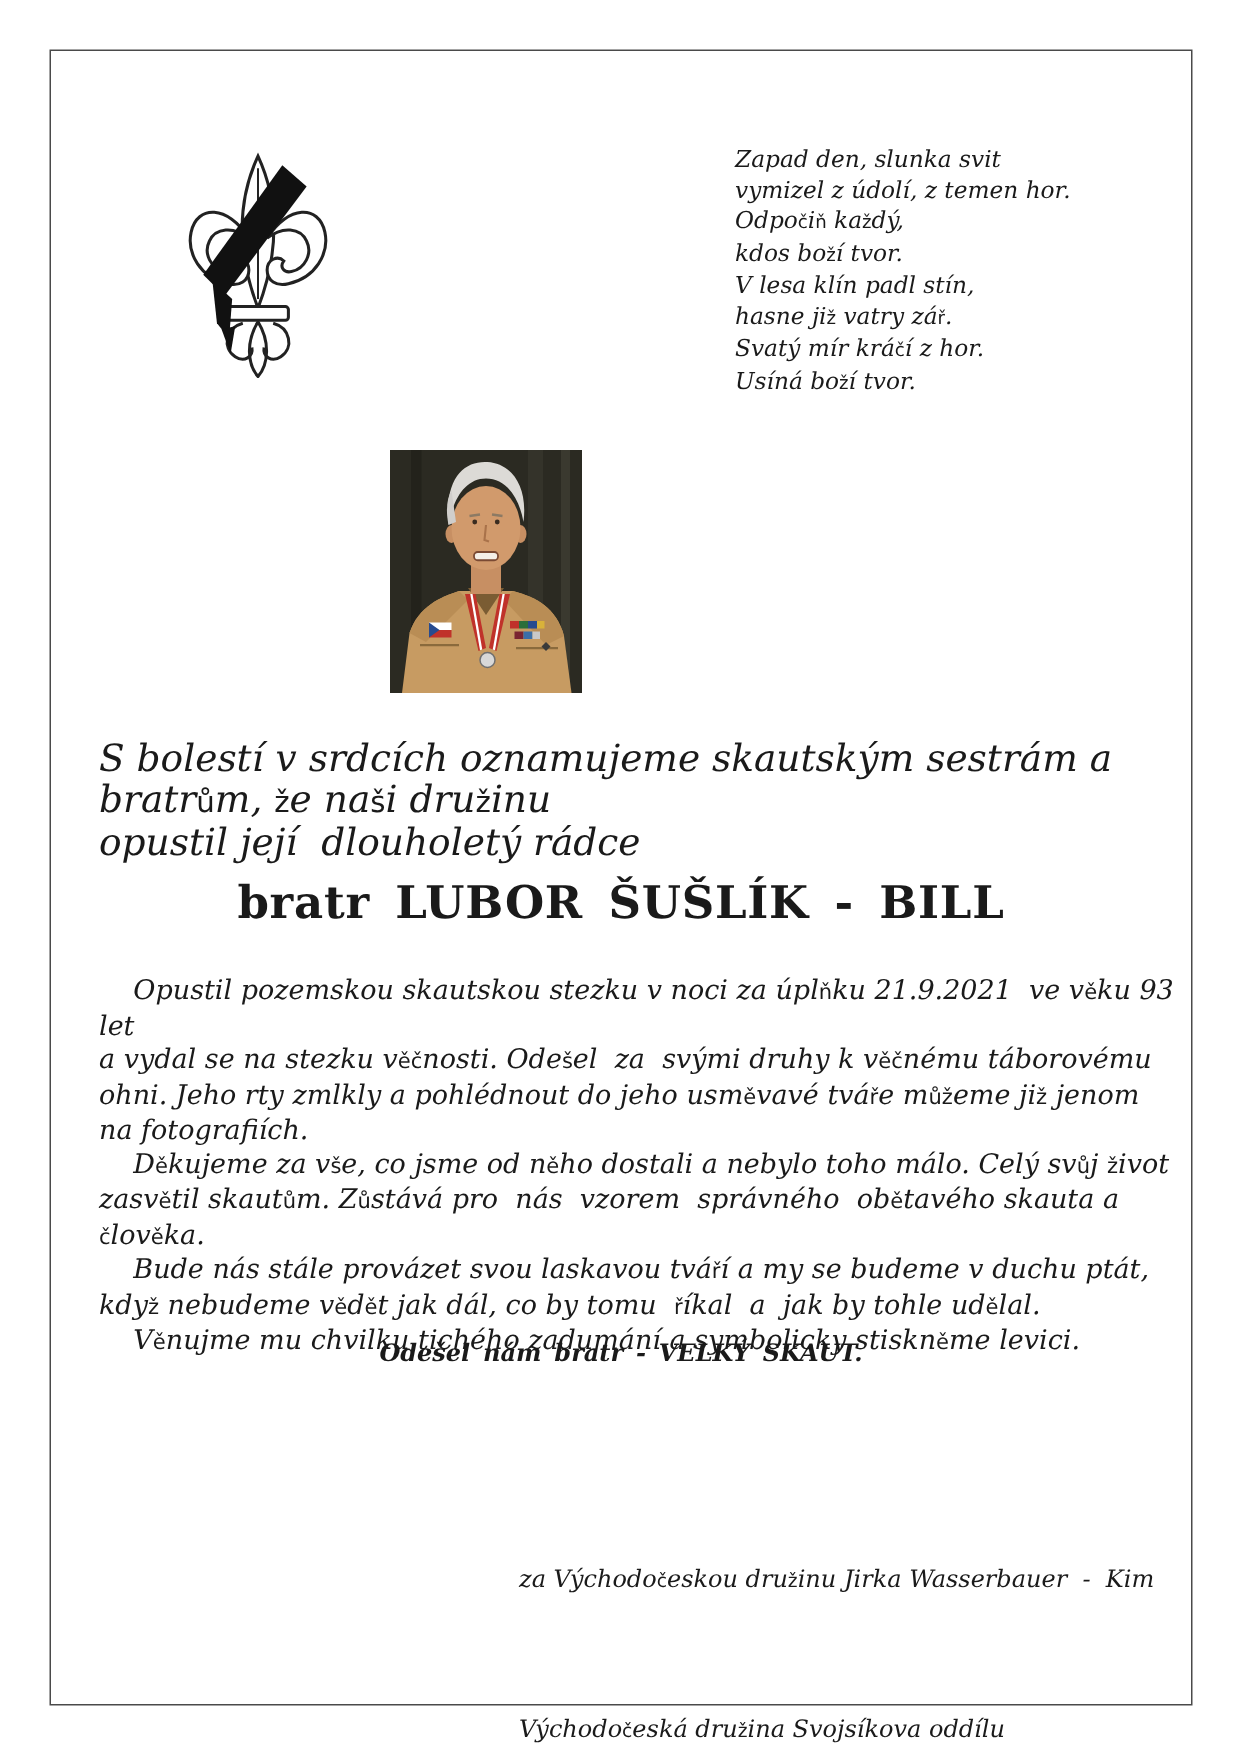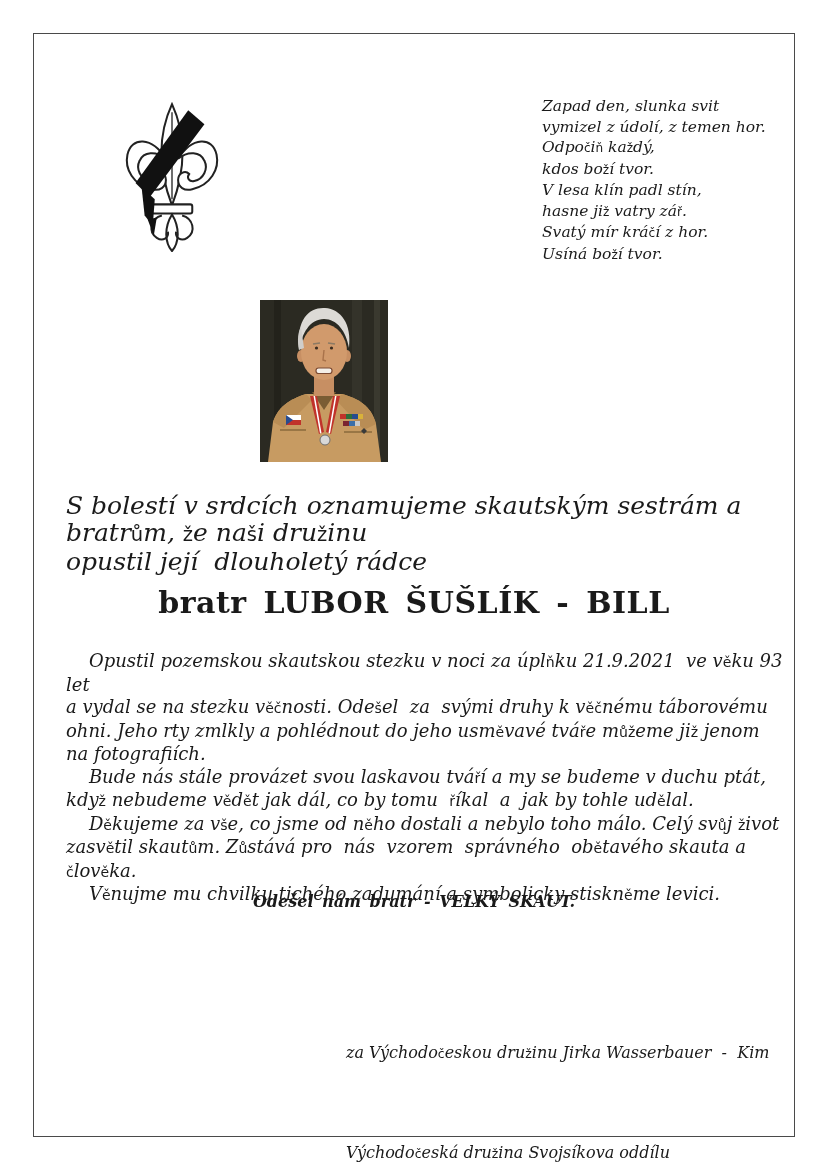--- a/index.html
+++ b/index.html
@@ -2,21 +2,21 @@
 <html><head>
 <meta charset="utf-8">
 <style>
   html,body{margin:0;padding:0;background:#ffffff;}
   body{width:826px;height:1169px;position:relative;font-family:"DejaVu Serif",serif;color:#1a1a1a;}
   .sheet{position:absolute;left:0;top:0;width:826px;height:1169px;background:#fff;}
   .frame{position:absolute;left:33px;top:33px;width:760px;height:1102px;border:1.5px solid #4a4a4a;}
   .script{font-style:italic;white-space:pre-wrap;}
   .fb{font-family:"DejaVu Sans",sans-serif;font-style:normal;font-size:0.78em;}
   .logo{position:absolute;left:88px;top:66px;width:100px;height:152px;}
-  .poem{position:absolute;left:508px;top:62px;font-size:15.5px;line-height:20.5px;}
+  .poem{position:absolute;left:456px;top:62px;font-size:15.5px;line-height:20.5px;}
   .photo{position:absolute;left:226px;top:266px;width:128px;height:162px;}
   .announcement{position:absolute;left:32px;top:458px;width:722px;font-size:25px;line-height:27px;}
   .title{position:absolute;left:0;top:551px;width:100%;text-align:center;font-size:30px;
          font-weight:bold;word-spacing:6px;letter-spacing:0.5px;}
   .bodytext{position:absolute;left:32px;top:616px;width:722px;font-size:18px;line-height:22.5px;}
   .bodytext .para{margin:0;}
   .farewell{position:absolute;left:0;top:858px;width:100%;text-align:center;font-size:16px;
             font-weight:bold;font-style:italic;word-spacing:3px;}
   .signatures{position:absolute;left:312px;top:936px;font-size:16px;line-height:33px;}
   .sig-line{white-space:pre;}
@@ -110,25 +110,25 @@
     <div class="announcement script">S bolestí v srdcích oznamujeme skautským sestrám a bratr<span class="fb">ů</span>m, <span class="fb">ž</span>e na<span class="fb">š</span>i dru<span class="fb">ž</span>inu
 opustil její  dlouholetý rádce</div>
 
     <div class="title">bratr  LUBOR  ŠUŠLÍK - BILL</div>
 
     <div class="bodytext">
       <div class="para script">    Opustil pozemskou skautskou stezku v noci za úpl<span class="fb">ň</span>ku 21.9.2021  ve v<span class="fb">ě</span>ku 93 let
 a vydal se na stezku v<span class="fb">ě</span><span class="fb">č</span>nosti. Ode<span class="fb">š</span>el  za  svými druhy k v<span class="fb">ě</span><span class="fb">č</span>nému táborovému
 ohni. Jeho rty zmlkly a pohlédnout do jeho usm<span class="fb">ě</span>vavé tvá<span class="fb">ř</span>e m<span class="fb">ů</span><span class="fb">ž</span>eme ji<span class="fb">ž</span> jenom
 na fotografiích.</div>
-      <div class="para script">    Bude nás stále provázet svou laskavou tvá<span class="fb">ř</span>í a my se budeme v duchu ptát,
-kdy<span class="fb">ž</span> nebudeme v<span class="fb">ě</span>d<span class="fb">ě</span>t jak dál, co by tomu  <span class="fb">ř</span>íkal  a  jak by tohle ud<span class="fb">ě</span>lal.</div>
       <div class="para script">    D<span class="fb">ě</span>kujeme za v<span class="fb">š</span>e, co jsme od n<span class="fb">ě</span>ho dostali a nebylo toho málo. Celý sv<span class="fb">ů</span>j <span class="fb">ž</span>ivot
 zasv<span class="fb">ě</span>til skaut<span class="fb">ů</span>m. Z<span class="fb">ů</span>stává pro  nás  vzorem  správného  ob<span class="fb">ě</span>tavého skauta a
 <span class="fb">č</span>lov<span class="fb">ě</span>ka.</div>
+      <div class="para script">    Bude nás stále provázet svou laskavou tvá<span class="fb">ř</span>í a my se budeme v duchu ptát,
+kdy<span class="fb">ž</span> nebudeme v<span class="fb">ě</span>d<span class="fb">ě</span>t jak dál, co by tomu  <span class="fb">ř</span>íkal  a  jak by tohle ud<span class="fb">ě</span>lal.</div>
       <div class="para script">    V<span class="fb">ě</span>nujme mu chvilku tichého zadumání a symbolicky stiskn<span class="fb">ě</span>me levici.</div>
     </div>
 
     <div class="farewell">Odešel  nám bratr - VELKÝ SKAUT.</div>
 
     <div class="signatures script">
       <div class="sig-line">za Východo<span class="fb">č</span>eskou dru<span class="fb">ž</span>inu Jirka Wasserbauer  -  Kim</div>
       <div class="sig-line">Východo<span class="fb">č</span>eská dru<span class="fb">ž</span>ina Svojsíkova oddílu</div>
     </div>
 

